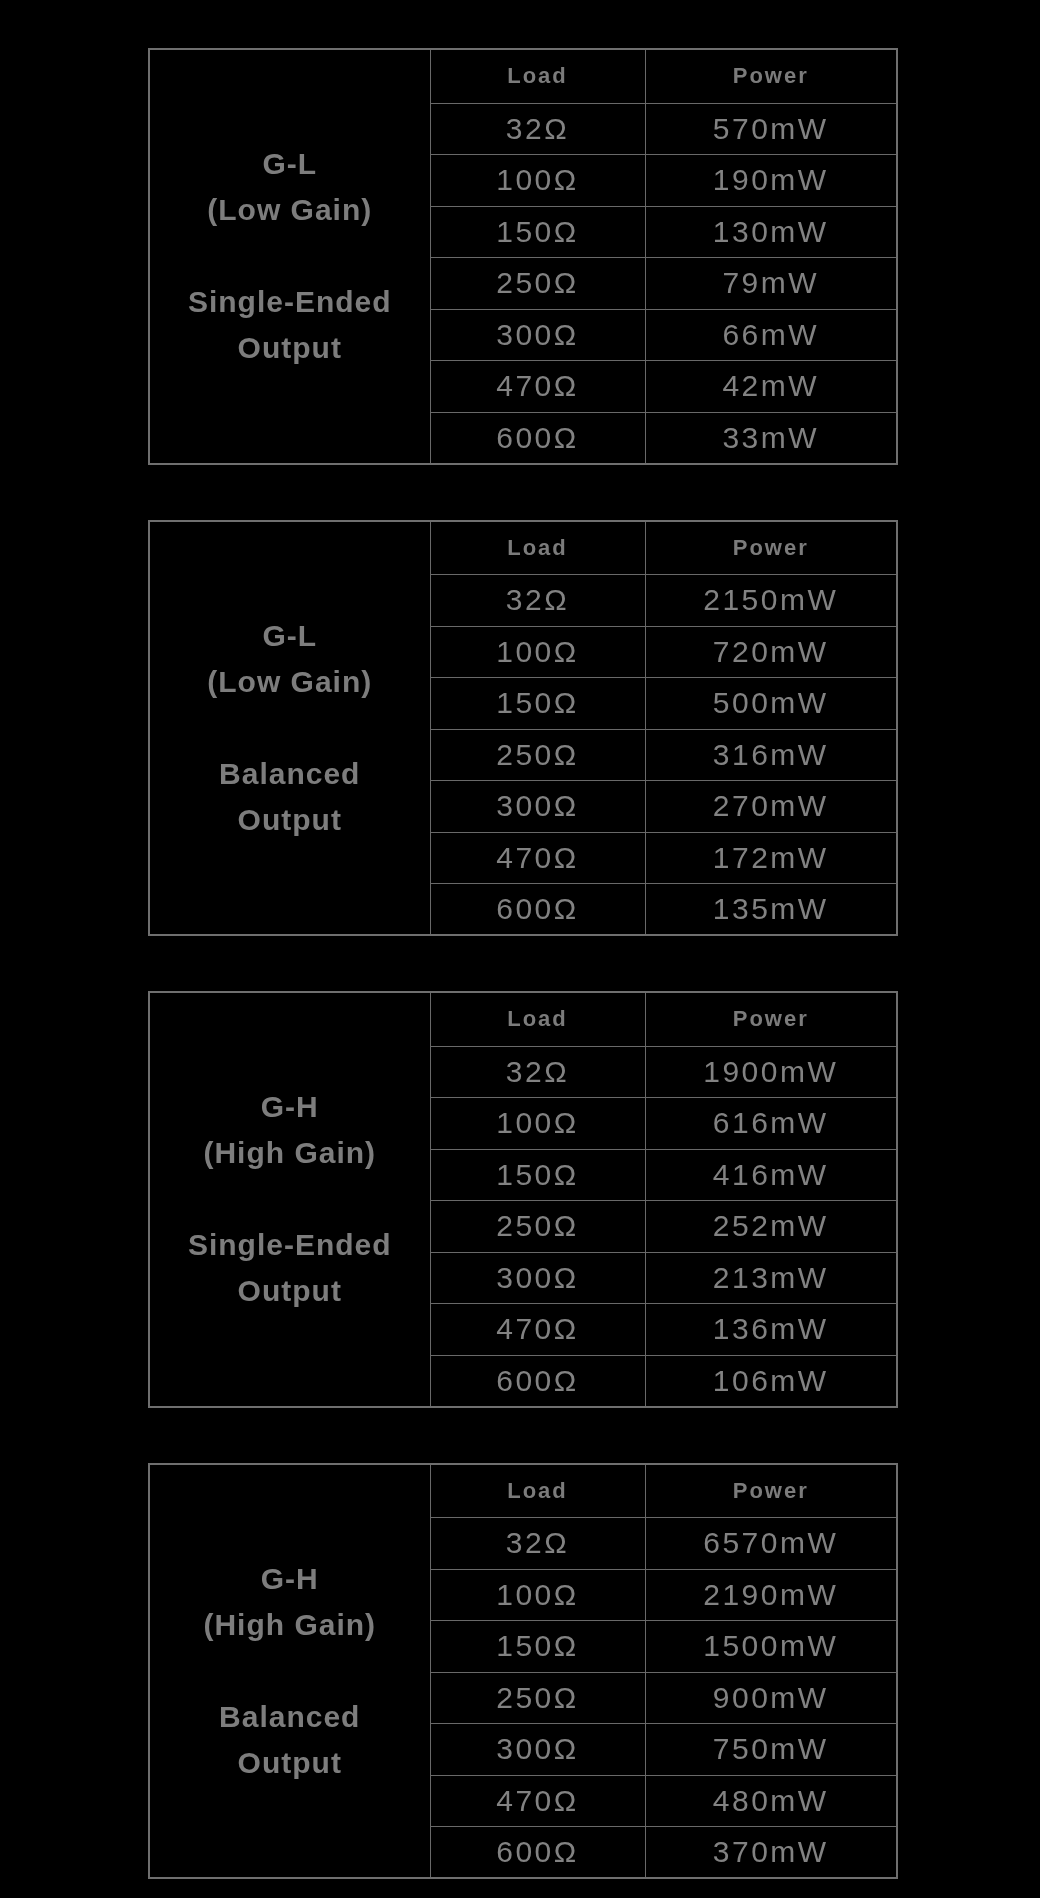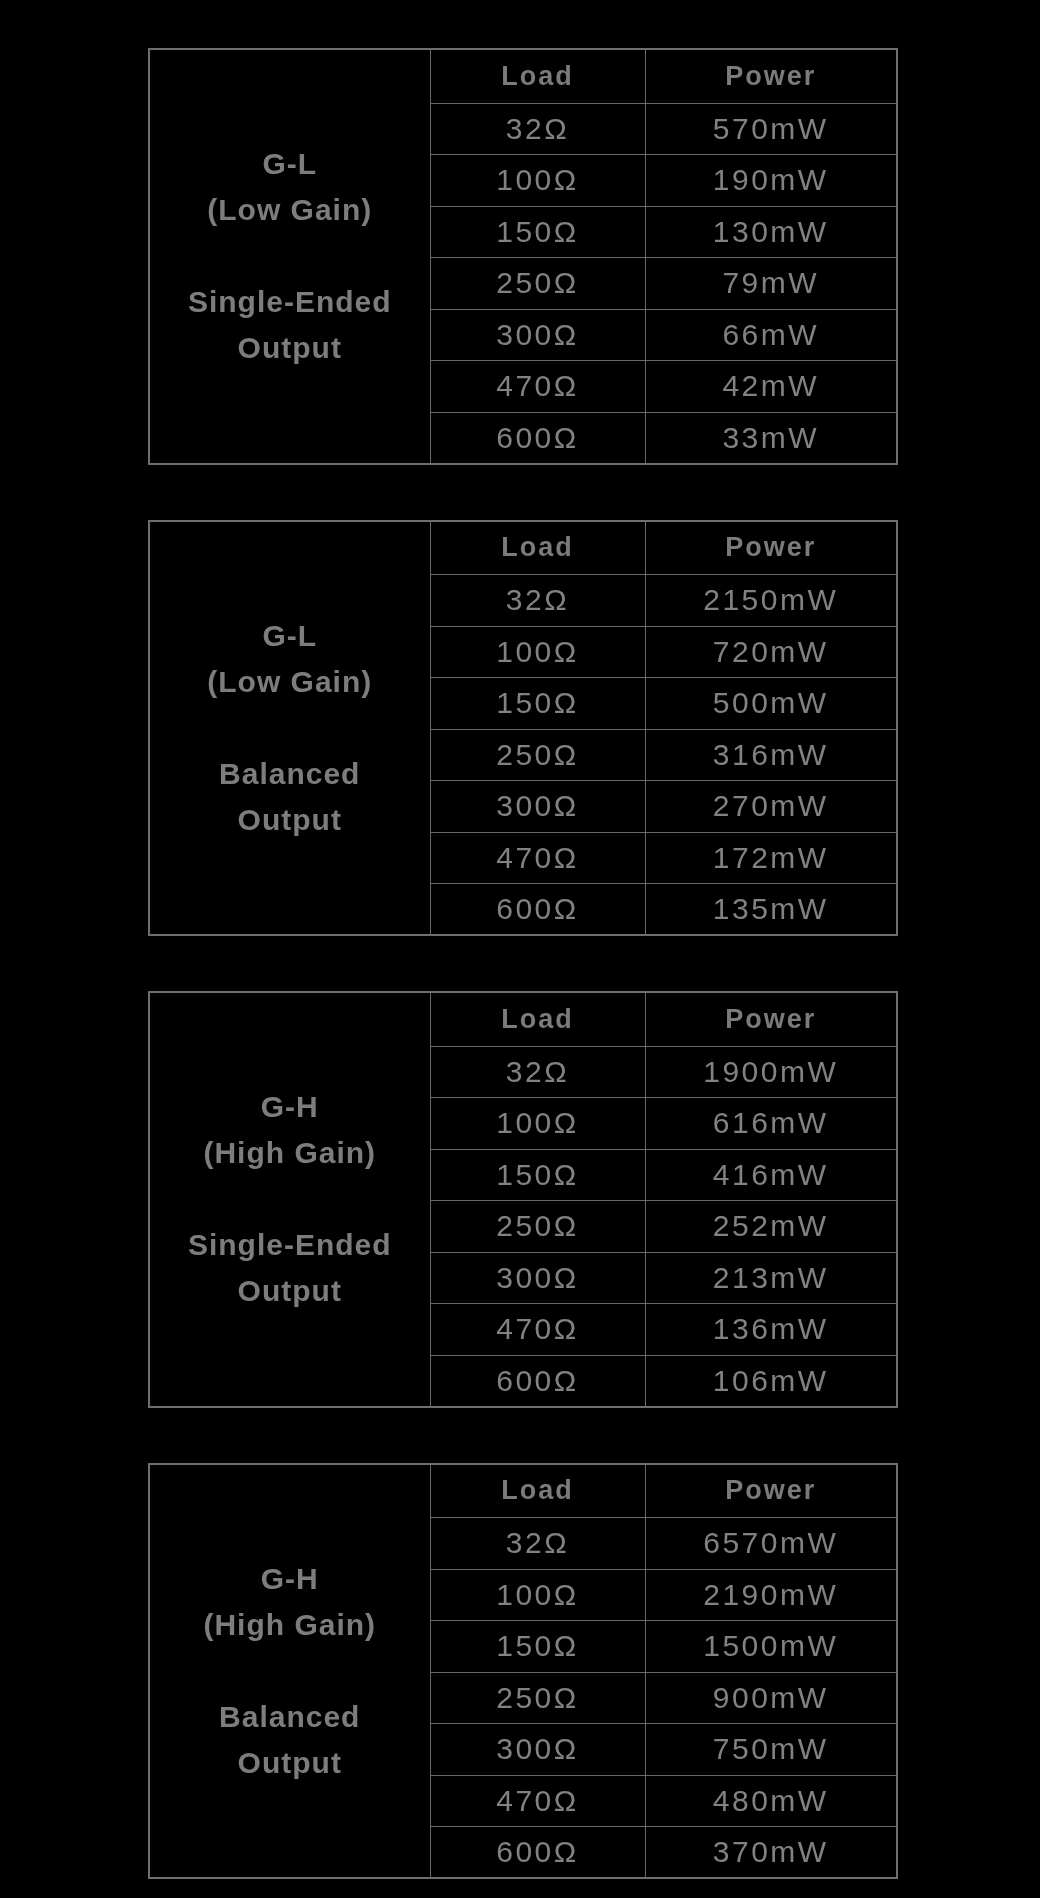--- a/index.html
+++ b/index.html
@@ -34,21 +34,21 @@
   .col-label { width: 281px; }
   .col-load  { width: 215px; }
   .col-power { width: 252px; }
   th, td {
     border: 1.5px solid #696969;
     text-align: center;
     vertical-align: middle;
   }
   th.col-header {
     height: 54px;
-    font-size: 27px;
+    font-size: 22px;
     font-weight: 700;
     letter-spacing: 2px;
     color: #7b7b7b;
   }
   tr.data-row td {
     height: 51.5px;
     font-size: 30px;
     font-weight: 400;
     letter-spacing: 2.5px;
     color: #828282;

